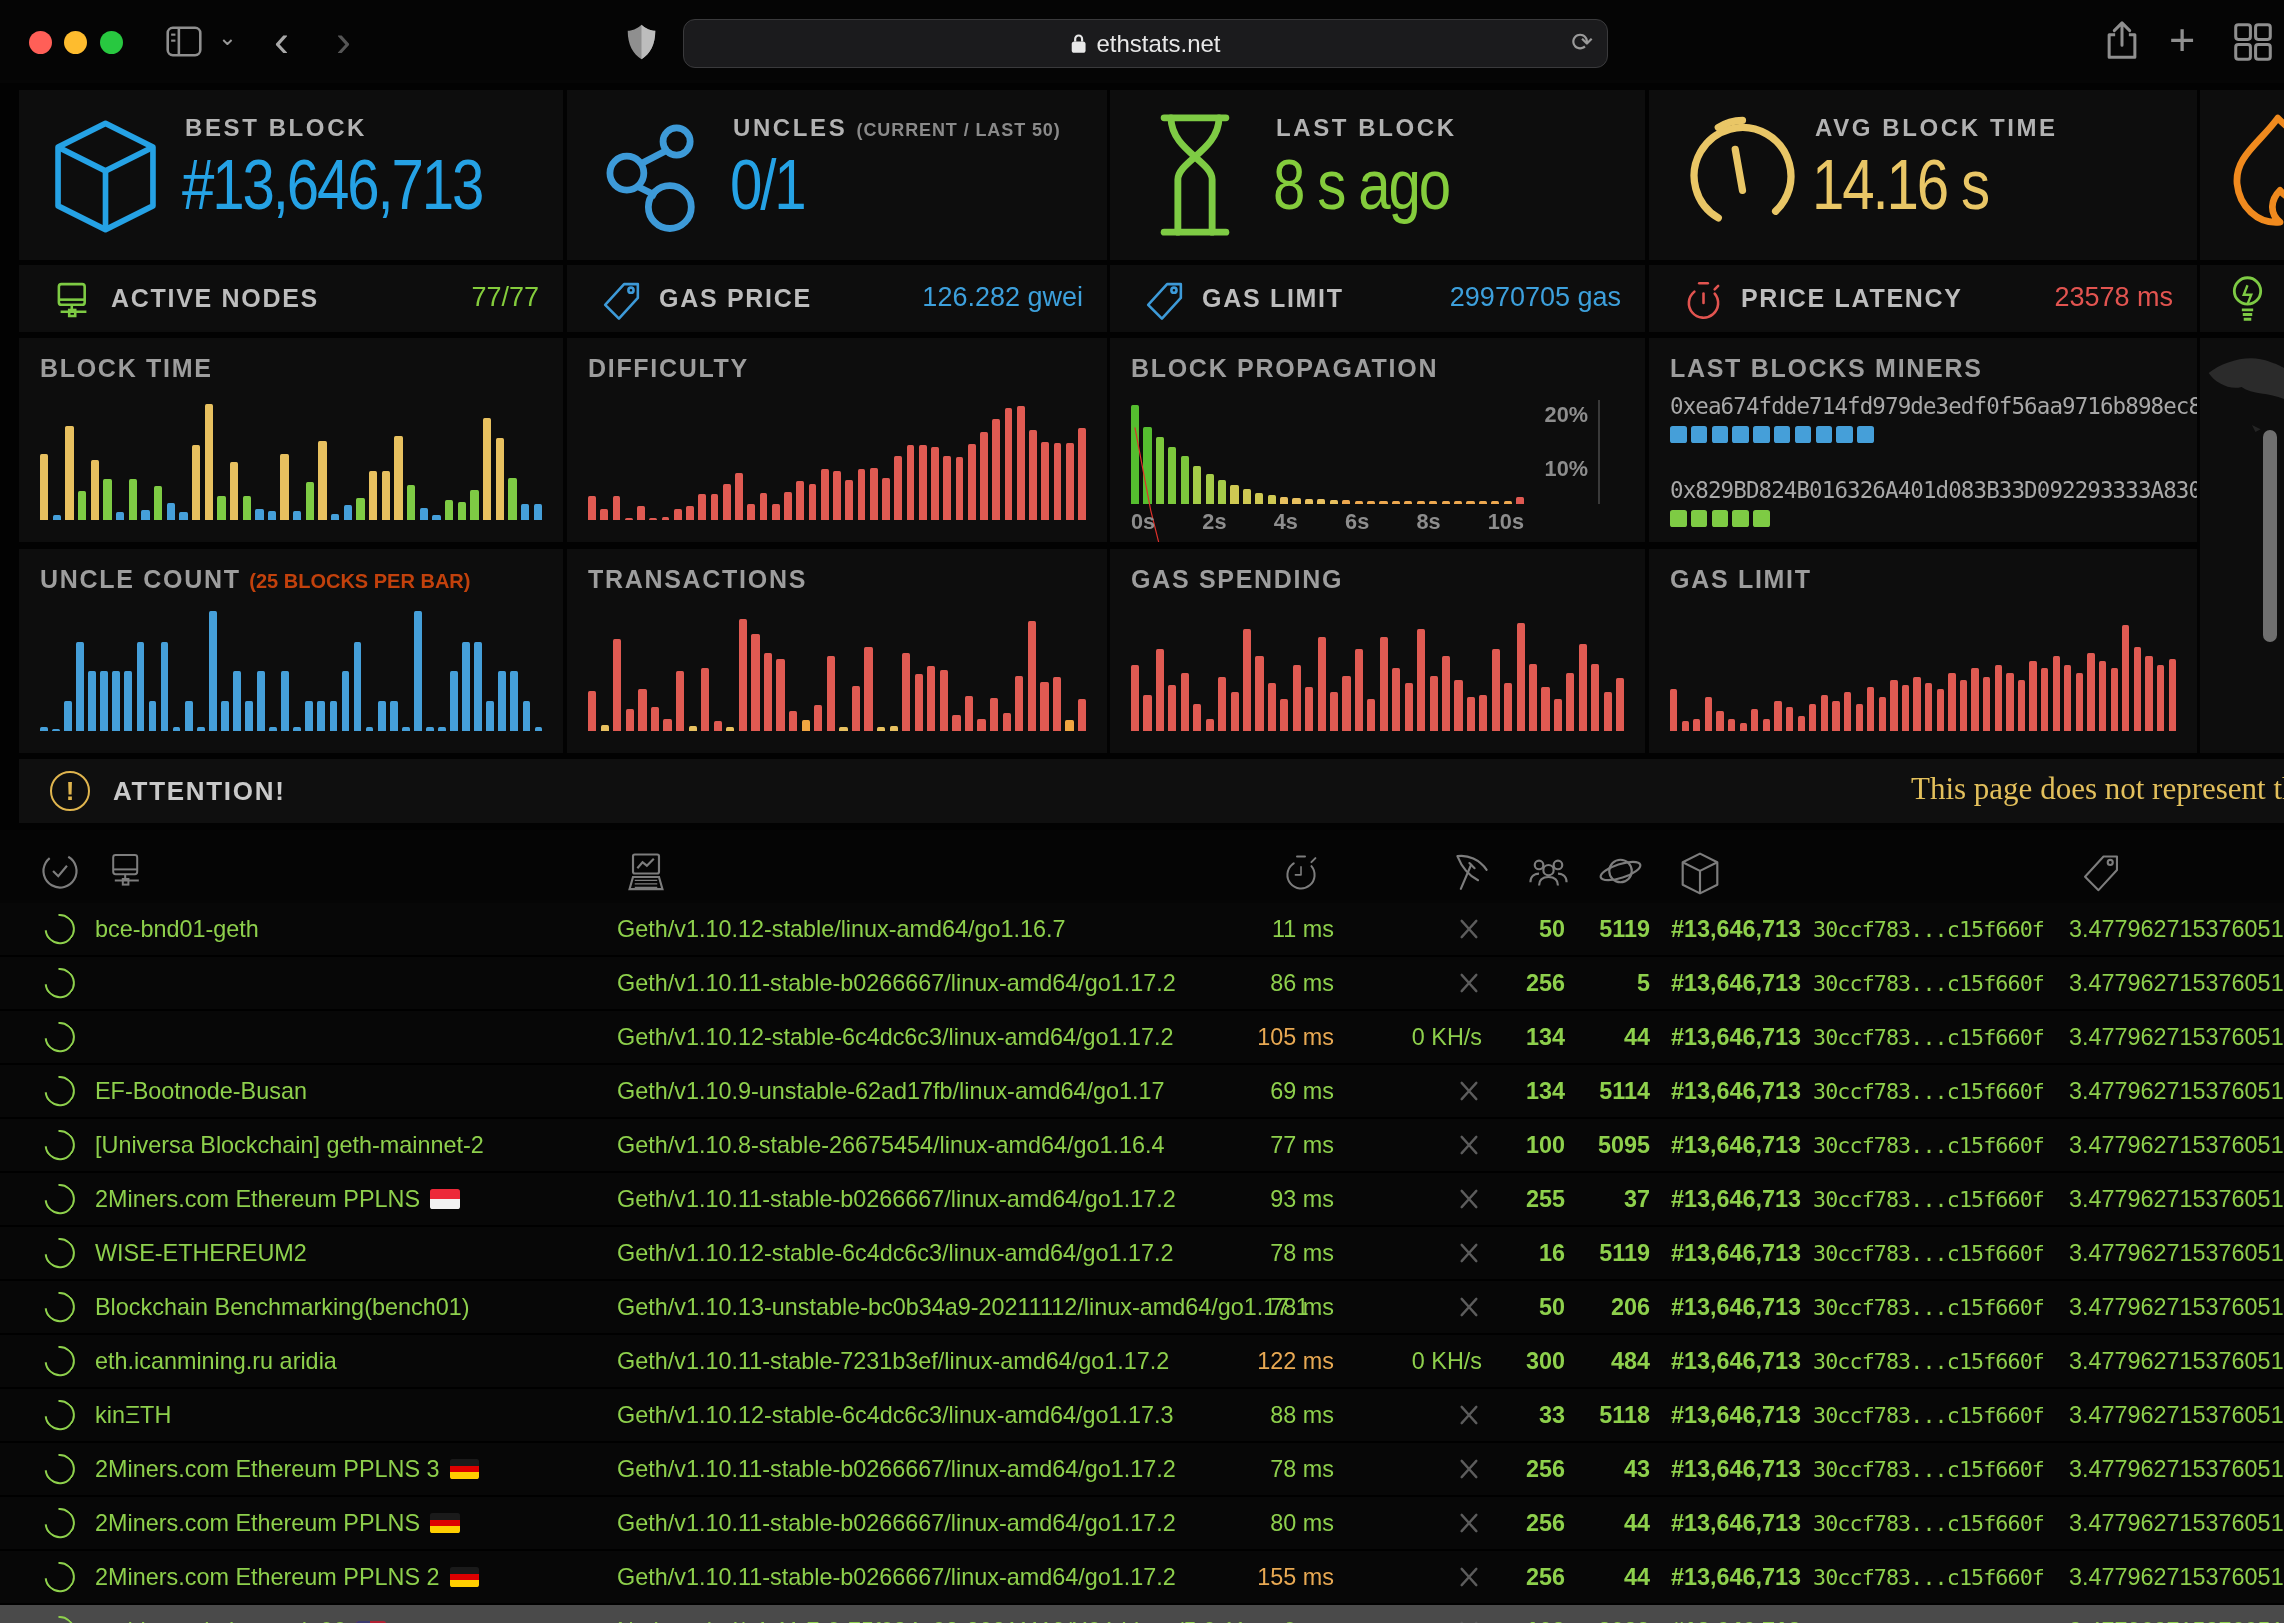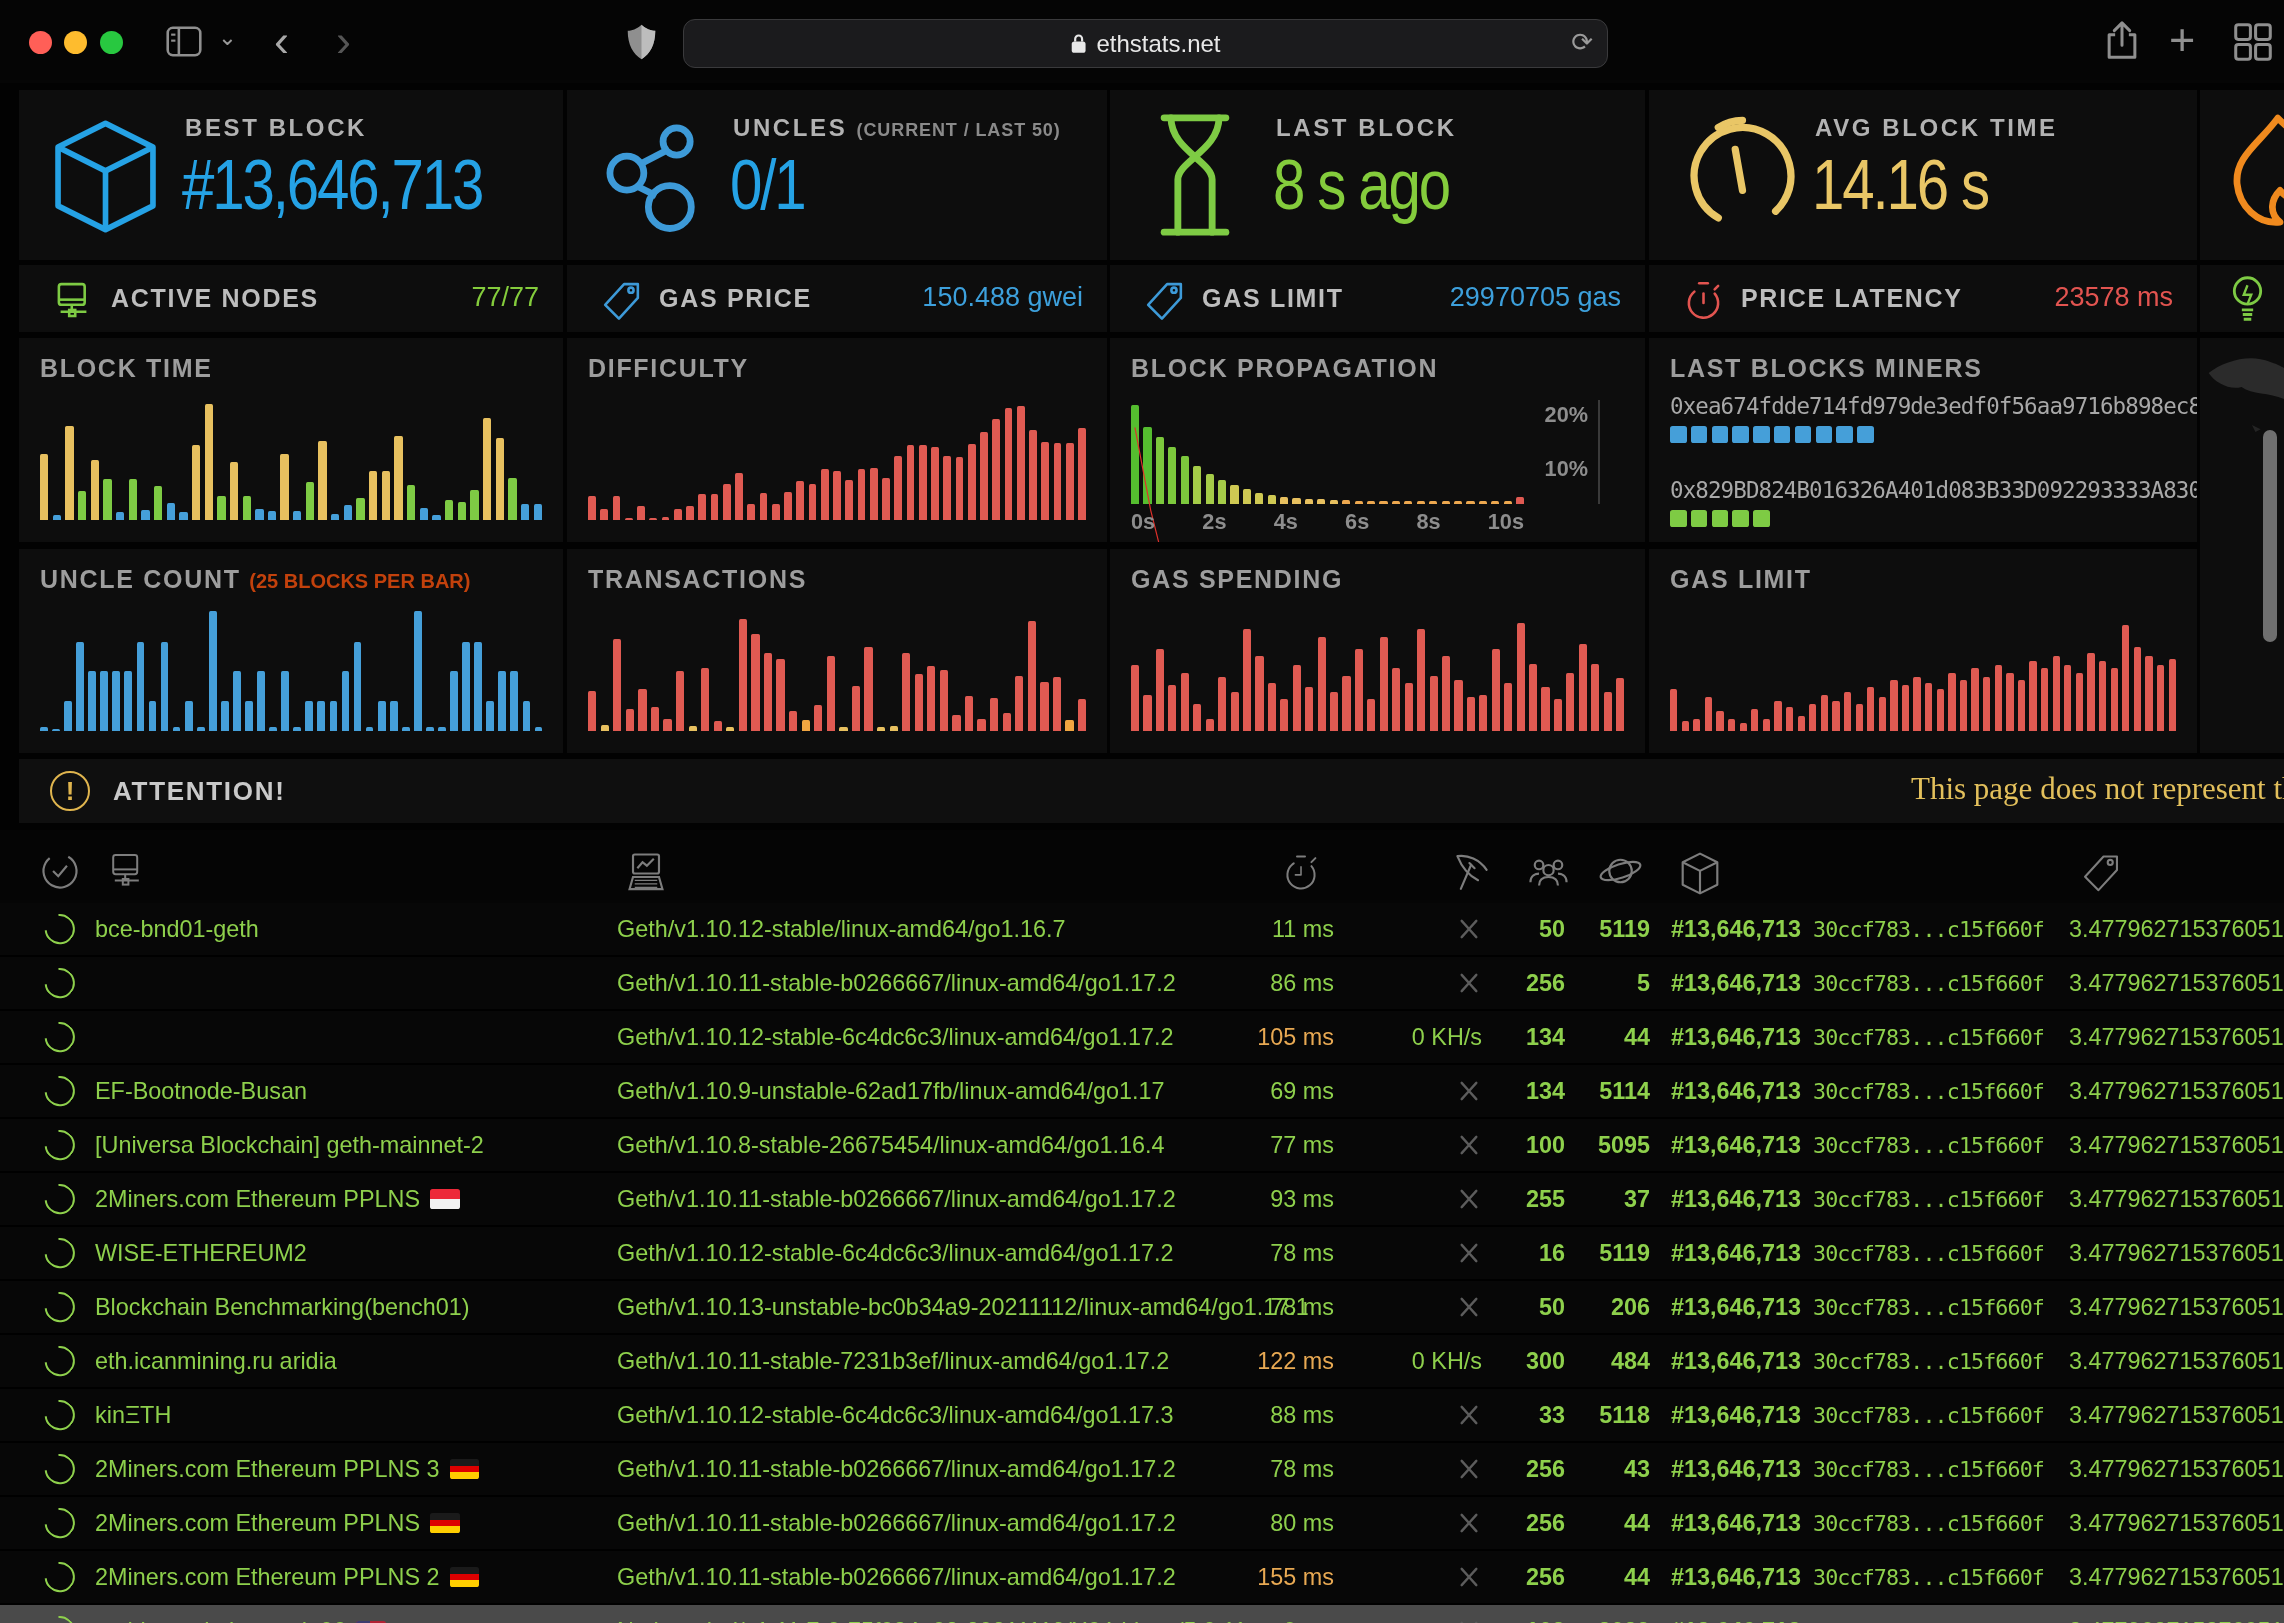--- a/index.html
+++ b/index.html
@@ -221,21 +221,21 @@
   <div class="panel c2 srow">
     <span class="s-icon">
       <svg width="43" height="43" viewBox="0 0 50 50">
           <g fill="none" stroke="#3d9ad8" stroke-width="3" stroke-linejoin="round">
             <path d="M6 30 L28 6 L44 6 L44 22 L22 46 L6 30 Z"></path>
             <circle cx="36" cy="13" r="3"></circle>
           </g>
         </svg>
     </span>
     <span class="s-label">GAS PRICE</span>
-    <span class="s-value" style="color:#3da0dc;">150.488 gwei</span>
+    <span class="s-value" style="color:#3da0dc;">126.282 gwei</span>
   </div>
   <div class="panel c3 srow">
     <span class="s-icon">
       <svg width="43" height="43" viewBox="0 0 50 50">
           <g fill="none" stroke="#3d9ad8" stroke-width="3" stroke-linejoin="round">
             <path d="M6 30 L28 6 L44 6 L44 22 L22 46 L6 30 Z"></path>
             <circle cx="36" cy="13" r="3"></circle>
           </g>
         </svg>
     </span>

